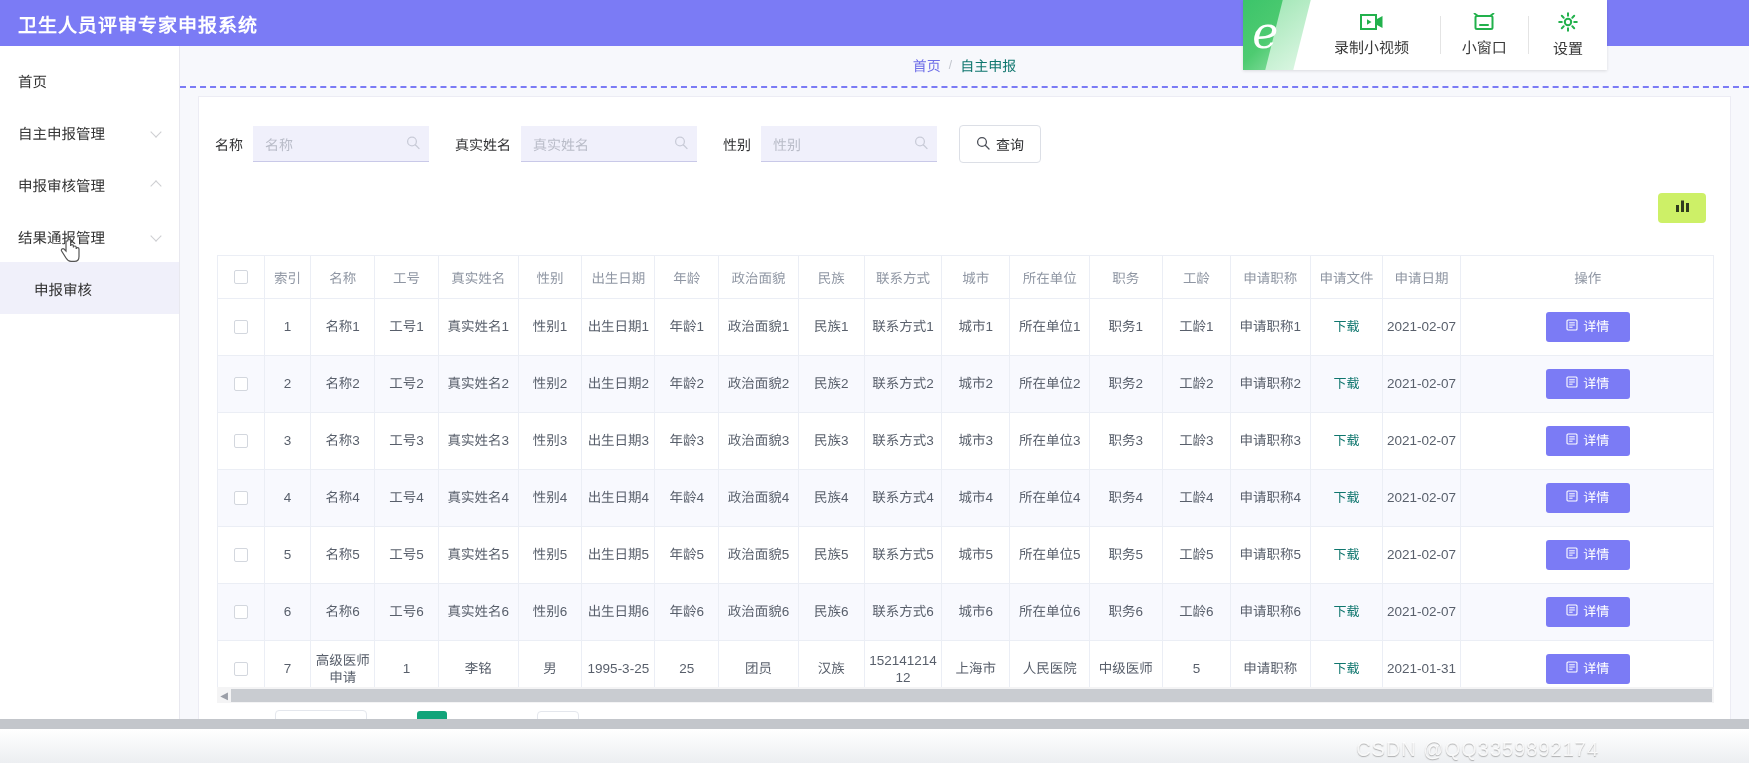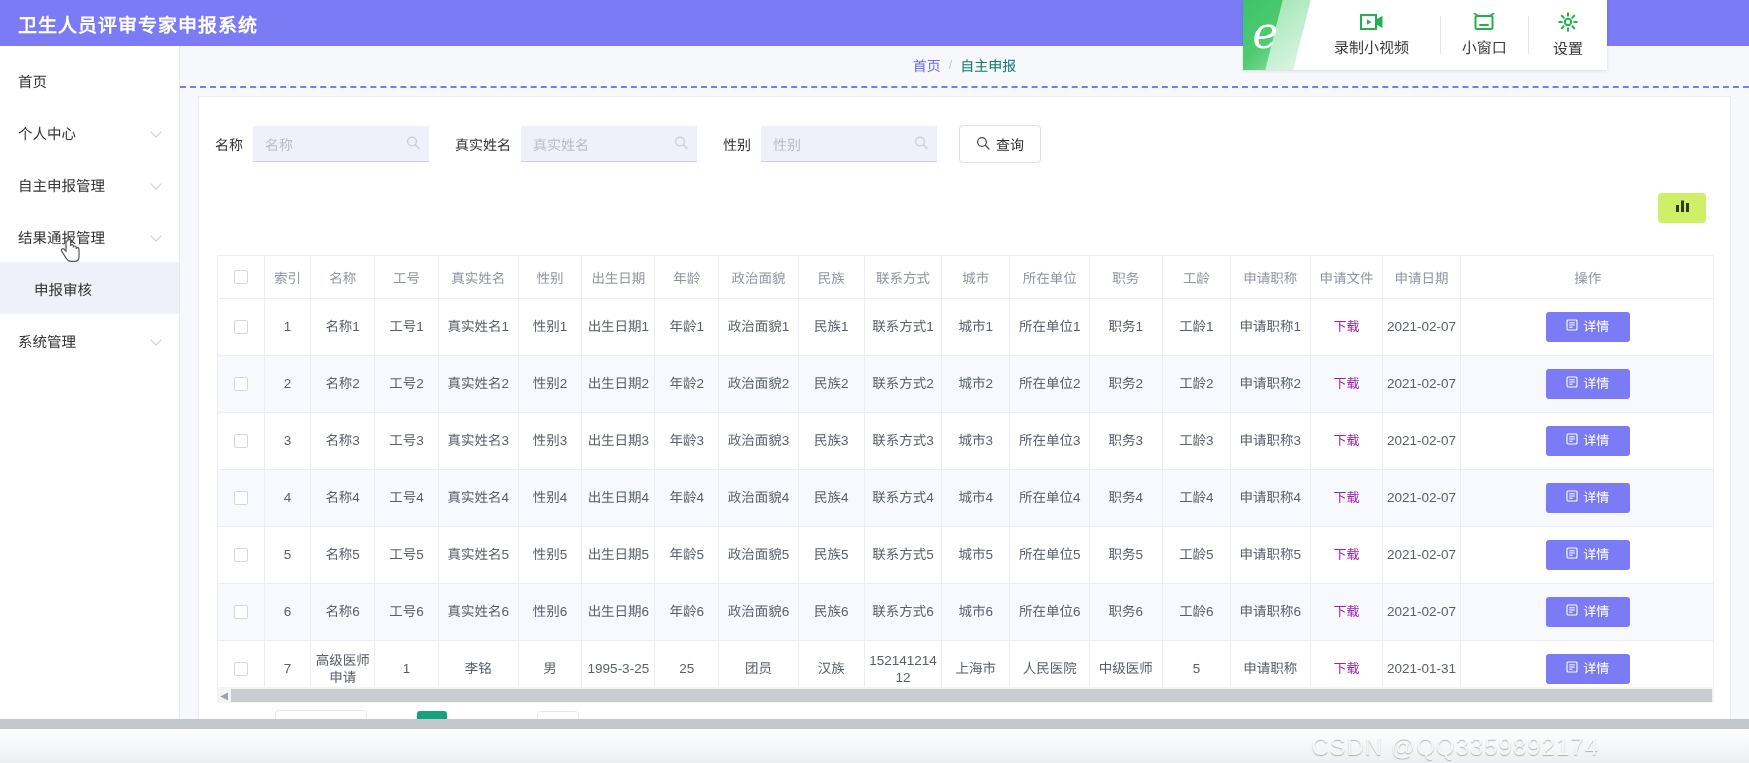--- a/index.html
+++ b/index.html
@@ -261,21 +261,21 @@
   .cb {
     width: 14px; height: 14px;
     border: 1px solid #d3d7de;
     border-radius: 2px;
     background: #fff;
     display: inline-block;
     vertical-align: middle;
     cursor: pointer;
   }
   .dl-link {
-    color: #a21caf;
+    color: #0f766e;
     font-size: 13px;
     cursor: pointer;
   }
   .detail-btn {
     display: inline-flex; align-items: center; justify-content: center;
     gap: 5px;
     width: 84px; height: 30px;
     background: #7b7bf5;
     color: #ffffff;
     border-radius: 3px;
@@ -347,21 +347,21 @@
     text-align: center;
     color: #606266;
     display: flex; align-items: center; justify-content: center;
     background: #fff;
   }
 
   
   .watermark {
     position: absolute;
     right: 8px; bottom: 2px;
-    font-size: 24px;
+    font-size: 20px;
     color: rgba(255,255,255,.85);
     text-shadow: 0 1px 1px rgba(120,120,120,.55);
     letter-spacing: 1px;
     pointer-events: none;
     z-index: 50;
     white-space: nowrap;
     margin-top: 29px;
   }
   .bottom-strip {
     position: absolute;
@@ -423,37 +423,33 @@
       </span>
       <span>设置</span>
     </div>
   </div>
 
   <div class="sidebar">
     <div class="menu-item">
       <span class="m-label">首页</span>
     </div>
     <div class="menu-item">
-      <span class="m-label">个人中心</span>
-      <span class="caret"></span>
-    </div>
-    <div class="menu-item">
       <span class="m-label">自主申报管理</span>
       <span class="caret"></span>
+    </div>
+    <div class="menu-item">
+      <span class="m-label">申报审核管理</span>
+      <span class="caret up"></span>
     </div>
     <div class="menu-item">
       <span class="m-label">结果通报管理</span>
       <span class="caret"></span>
     </div>
     <div class="menu-item sub">
       <span class="m-label">申报审核</span>
-    </div>
-    <div class="menu-item">
-      <span class="m-label">系统管理</span>
-      <span class="caret"></span>
     </div>
   </div>
 
   <div class="hand-cursor">
     <svg width="22" height="26" viewBox="0 0 22 26">
       <path d="M6 3 v10 l-2-2 a1.6 1.6 0 0 0-2.4 2 L6 20 c1.3 2.2 2.6 3.4 5 3.4 h3.4 c3 0 4.6-2 4.6-5 V11 a1.4 1.4 0 0 0-2.8 0 v-1.6 a1.4 1.4 0 0 0-2.8 0 V8 a1.4 1.4 0 0 0-2.8 0 V3 a1.5 1.5 0 0 0-3 0 z" fill="#ffffff" stroke="#555555" stroke-width="1.2"></path>
     </svg>
   </div>
 
   <div class="content">

